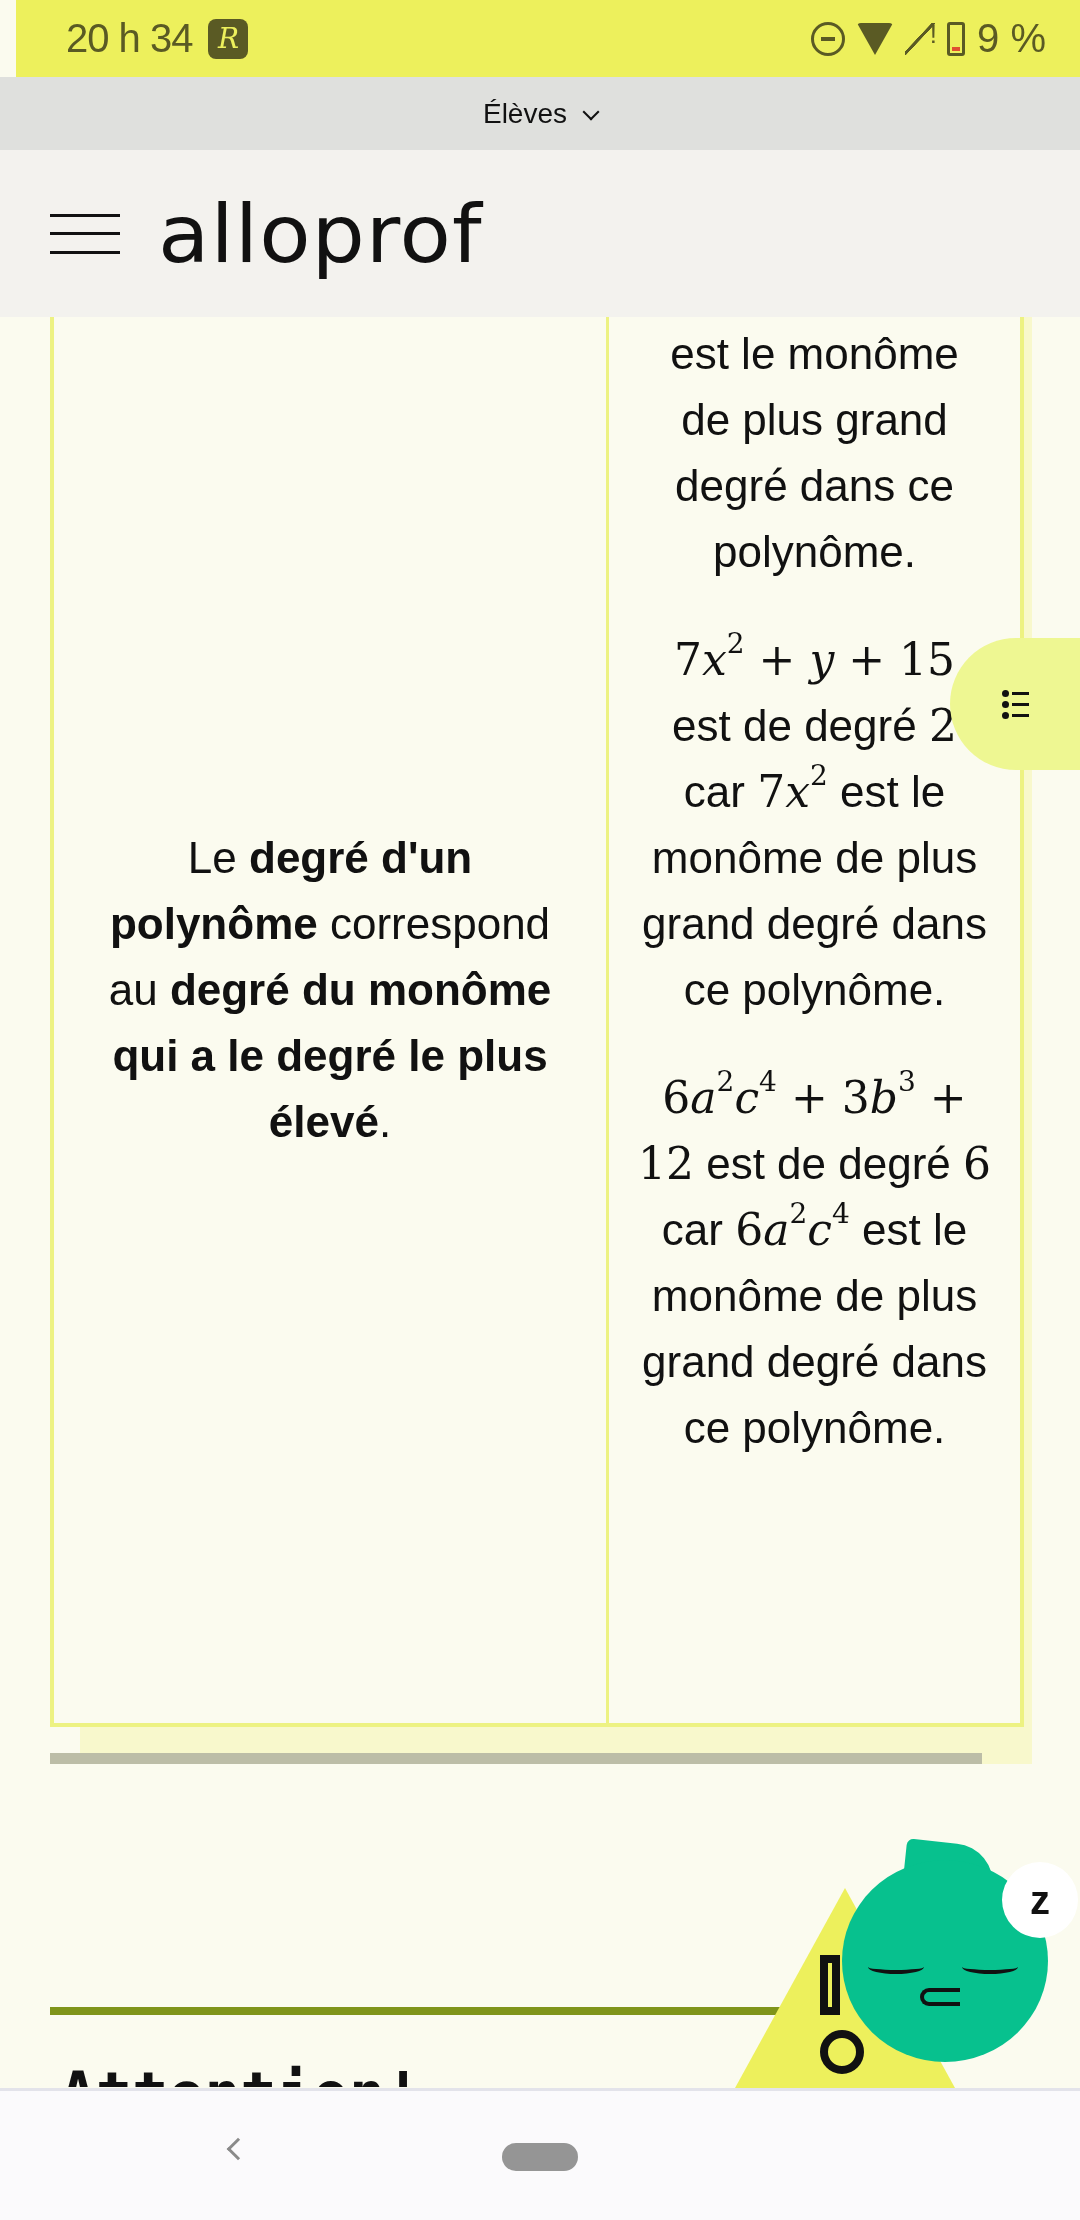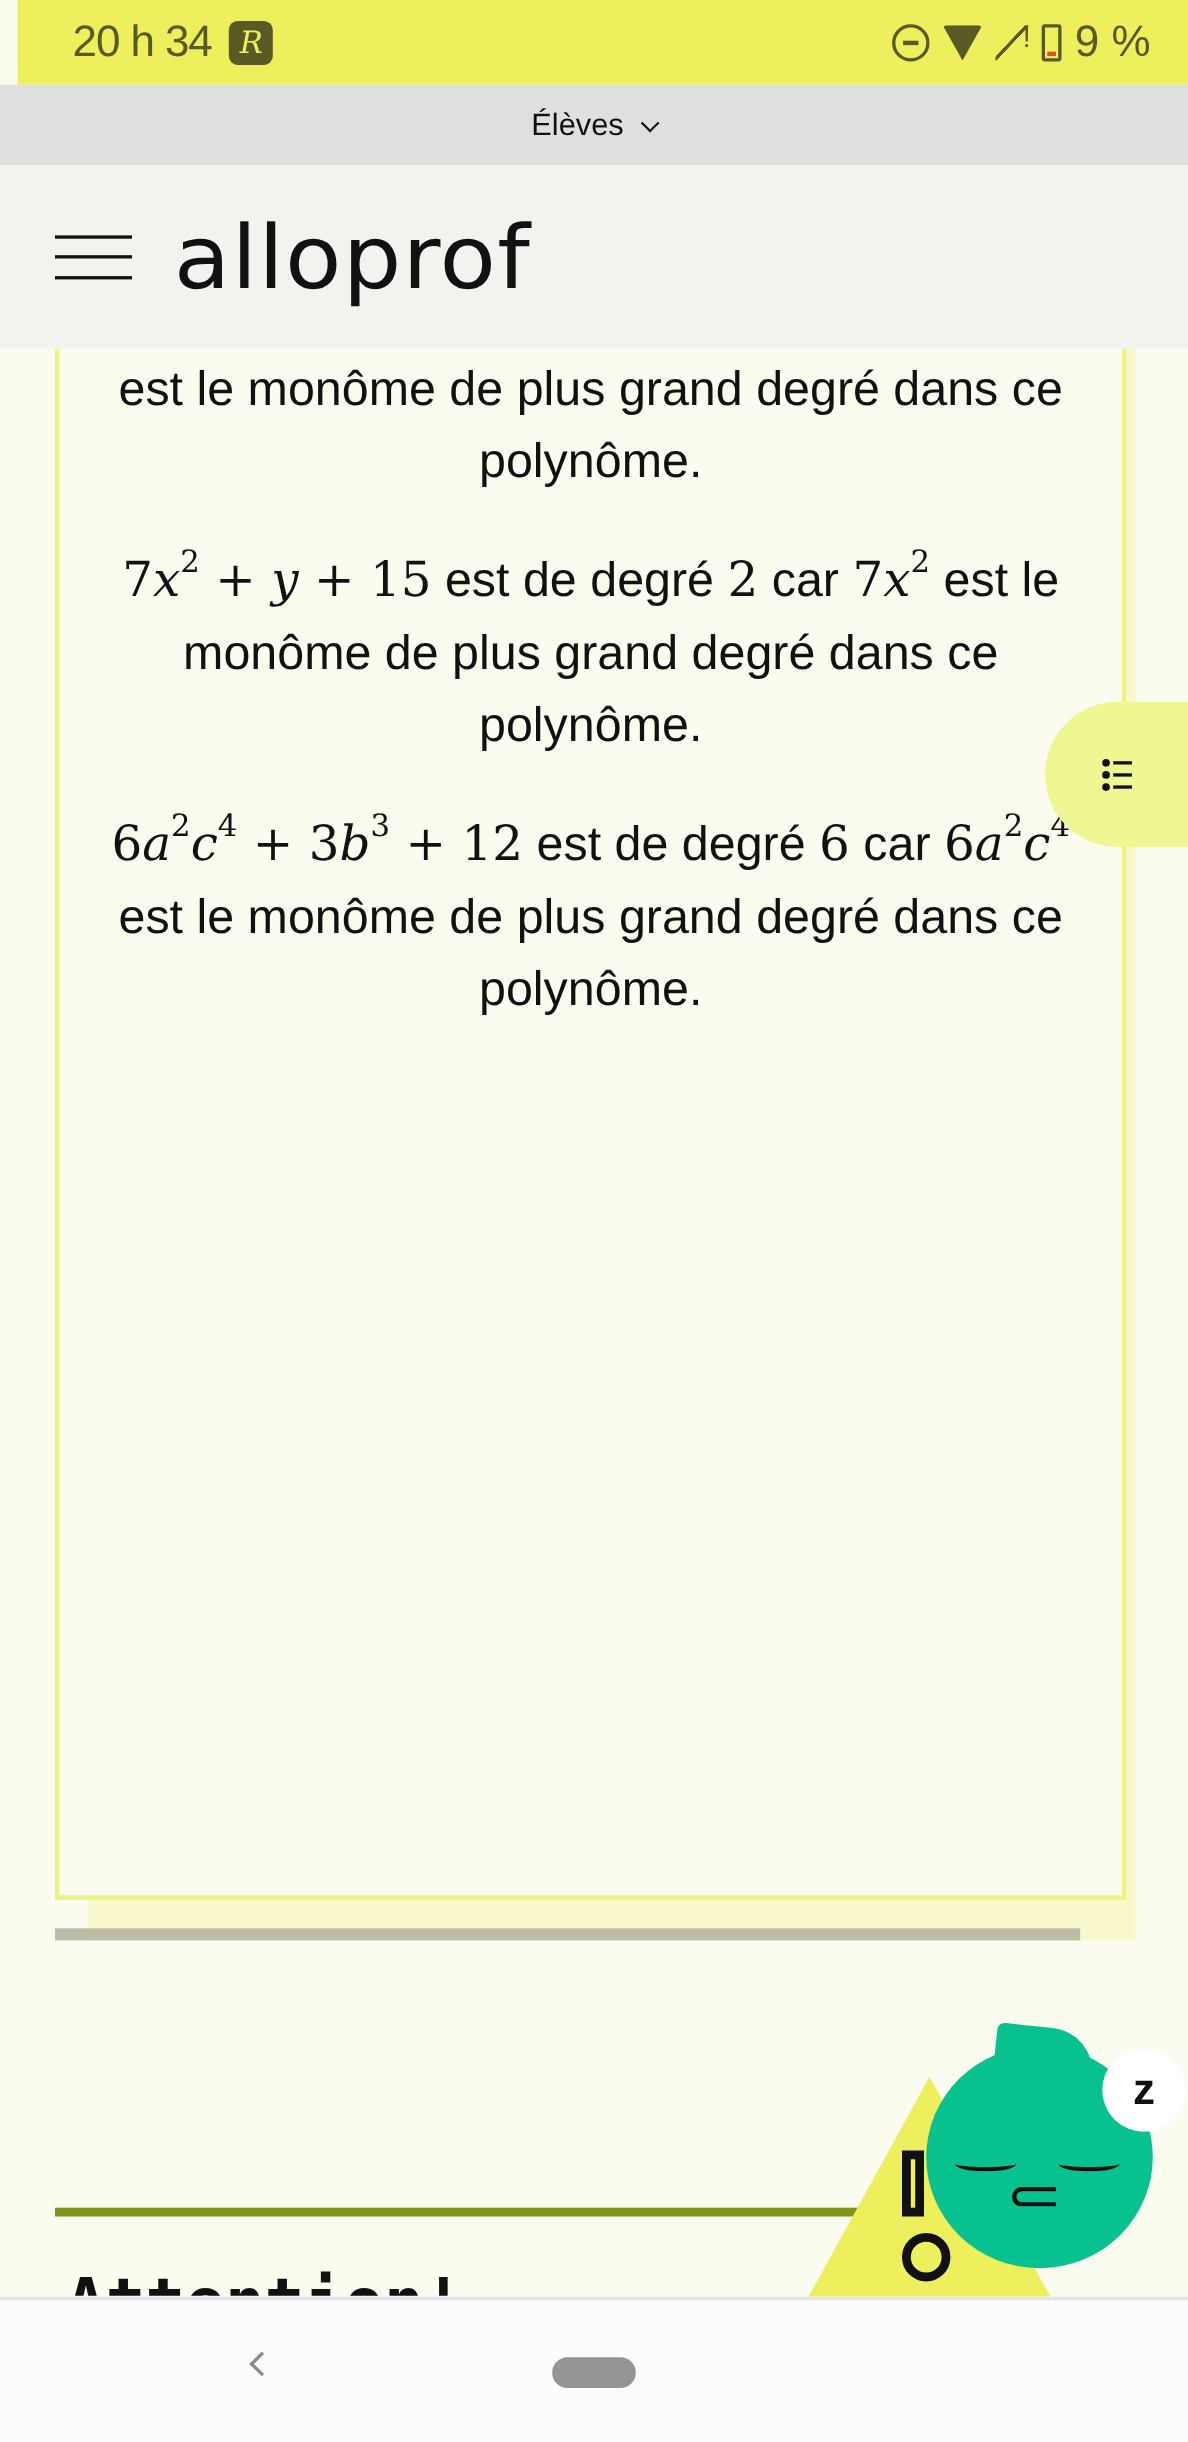--- a/index.html
+++ b/index.html
@@ -101,20 +101,25 @@
     <span></span>
     <span></span>
     <span></span>
   </div>
   <div class="logo">alloprof</div>
 </header>
 
 <main class="content">
   <div class="table-shadow"></div>
   <div class="table">
+    <div class="cell-left">
+      <p>
+        <span>Le </span><b>degré d'un polynôme</b><span> correspond au </span><b>degré du monôme qui a le degré le plus élevé</b><span>.</span>
+      </p>
+    </div>
     <div class="cell-right">
       <div class="example" style="margin-top:-2px;">
         <div>degré 1 car 2x</div>
         <div style="padding:0 22px;">est le monôme de plus grand degré dans ce polynôme.</div>
       </div>
       <div class="example" style="padding:0 6px;">
         <span class="math"><span class="n">7</span>x<sup>2</sup> <span class="n">+</span> y <span class="n">+ 15</span></span><span> est de degré </span><span class="math n" style="font-style:normal">2</span><span> car </span><span class="math"><span class="n">7</span>x<sup>2</sup></span><span> est le monôme de plus grand degré dans ce polynôme.</span>
       </div>
       <div class="example">
         <span class="math"><span class="n">6</span>a<sup>2</sup>c<sup>4</sup> <span class="n">+ 3</span>b<sup>3</sup> <span class="n">+ 12</span></span><span> est de degré </span><span class="math n" style="font-style:normal">6</span><span> car </span><span class="math"><span class="n">6</span>a<sup>2</sup>c<sup>4</sup></span><span> est le monôme de plus grand degré dans ce polynôme.</span>

